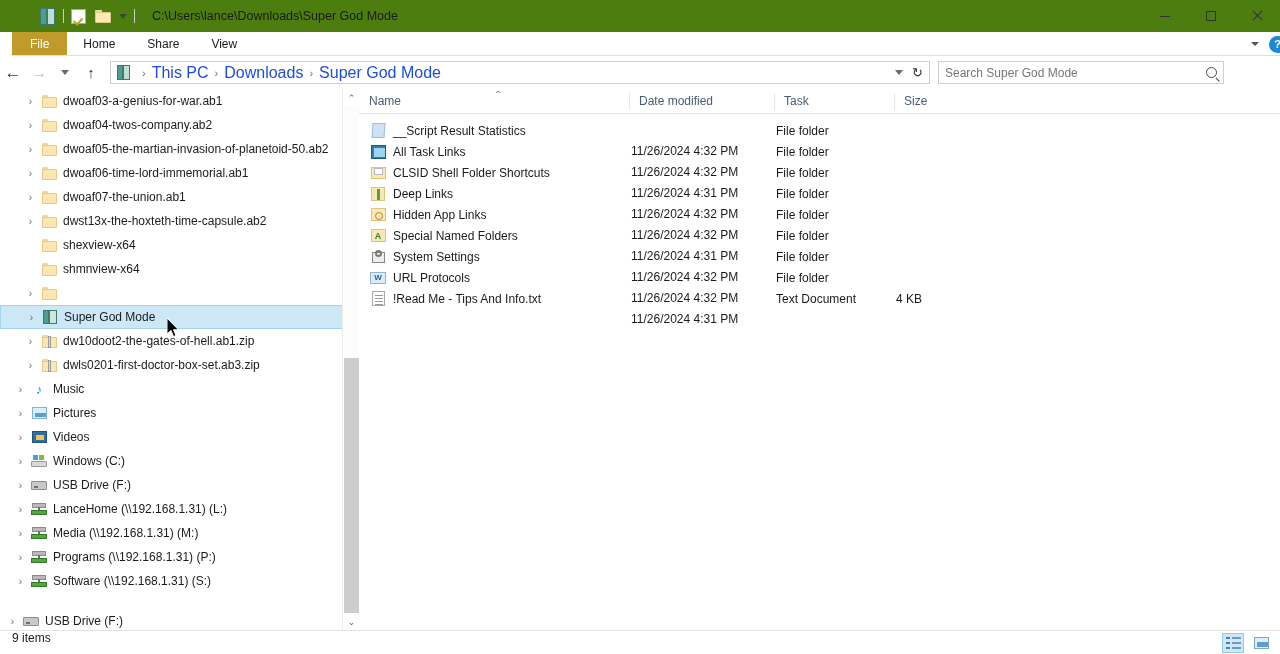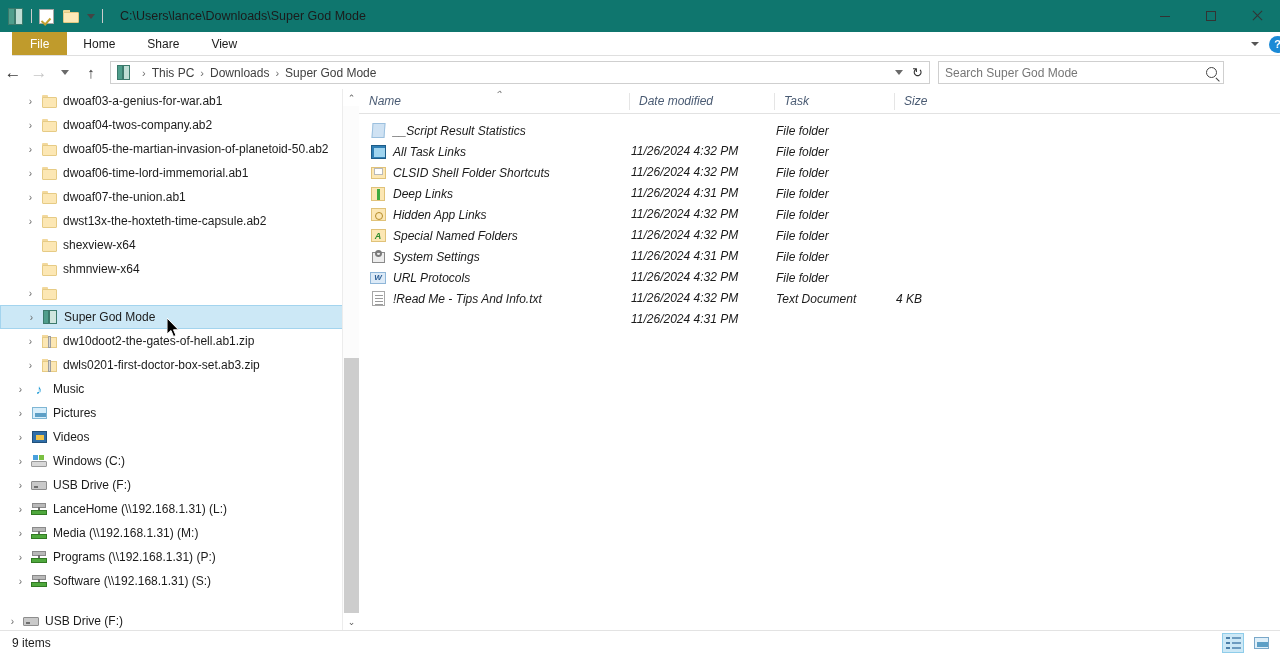--- a/index.html
+++ b/index.html
@@ -9,21 +9,21 @@
     font-size: 12px;
     color: #000;
     background: #fff;
     overflow: hidden;
   }
   #app { position: relative; width: 1280px; height: 654px; background:#fff; }
 
   
   .titlebar {
     position:absolute; top:0; left:0; width:1280px; height:32px;
-    background:#0f766e; display:flex; align-items:center;
+    background:#4d7c0f; display:flex; align-items:center;padding-left:32px;
   }
   .tb-icons { display:flex; align-items:center; padding-left:8px; gap:0px; }
   .tb-sep { width:1px; height:14px; background:#ccc; margin:0 7px; }
   .icon-box { display:inline-flex; align-items:center; justify-content:center; }
 
   .ico-sgm { width:16px; height:17px; position:relative; }
   .ico-sgm .b1 { position:absolute; left:0; top:0; width:7px; height:17px; background:#4f9e8c; border:1px solid #3b7a6c; }
   .ico-sgm .b2 { position:absolute; left:7px; top:0; width:8px; height:17px; background:#bfded5; border:1px solid #3b7a6c; }
 
   .ico-check { width:15px; height:15px; border:1px solid #a8a8a8; position:relative; background:#fff; }
@@ -63,21 +63,21 @@
   
   .addrbar { position:absolute; top:57px; left:0; width:1280px; height:31px; background:#fff; display:flex; align-items:center; }
   .navbtn { width:26px;height:26px;display:flex;align-items:center;justify-content:center;}
   .arrow-l, .arrow-r { font-size:17px; color:#3a3a3a; line-height:1; }
   .arrow-r.dim { color:#c6c6c6; }
   .caret-d { width:0;height:0;border-left:4px solid transparent;border-right:4px solid transparent;border-top:5px solid #6a6a6a; }
   .arrow-up { font-size:15px; color:#3a3a3a; line-height:1; }
 
   .crumbbox { margin-left:6px; height:23px; flex:1; max-width:820px; border:1px solid #cfcfcf; background:#fff;
     display:flex; align-items:center; padding:0 6px; }
-  .crumb { font-size:12px; color:#404040; white-space:nowrap; }
+  .crumb { font-size:16px; color:#1d4ed8; white-space:nowrap; }
   .crumb-sep { color:#6d6d6d; font-size:11px; margin:0 6px; }
   .crumb-ico { margin-right:5px; display:flex; align-items:center; }
   .crumb-drop { margin-left:auto; display:flex; align-items:center; gap:9px; padding-left:8px; }
   .refresh { font-size:13px; color:#333; }
 
   .searchbox { margin-left:8px; width:286px; height:23px; border:1px solid #cfcfcf; background:#fff;
      display:flex; align-items:center; padding:0 6px; }
   .searchbox .ph { font-size:12px; color:#767676; flex:1; }
   .mag { width:11px;height:11px;border:1.4px solid #444;border-radius:50%; position:relative; }
   .mag:after{content:"";position:absolute;right:-4px;bottom:-3px;width:5px;height:1.4px;background:#444;transform:rotate(45deg);}
@@ -119,21 +119,21 @@
   .i-sgm .p1{position:absolute;left:0;top:0;width:6px;height:14px;background:#4f9e8c;border:1px solid #3b7a6c;}
   .i-sgm .p2{position:absolute;left:6px;top:0;width:8px;height:14px;background:#cfe6de;border:1px solid #3b7a6c;}
 
   
   .nav-scroll { position:absolute; right:0; top:0; width:17px; height:541px; background:#fff; border-left:1px solid #ececec;}
   .ns-btn { width:17px;height:17px;display:flex;align-items:center;justify-content:center;color:#5a5a5a;font-size:9px;}
   .ns-track { position:absolute; top:17px; left:0; width:17px; height:507px; background:#fcfcfc;}
   .ns-thumb { position:absolute; left:1px; width:15px; background:#cdcdcd; }
 
   
-  .filepane { flex:1; position:relative; background:#fff;font-style:italic; }
+  .filepane { flex:1; position:relative; background:#fff; }
   .colhdr { position:relative; height:25px; border-bottom:1px solid #e2e2e2; display:flex; align-items:center; }
   .col { font-size:12px; color:#4a5b73; padding-left:10px; position:relative; height:25px; display:flex; align-items:center; }
   .col:not(:first-child):before { content:""; position:absolute; left:0; top:4px; height:17px; width:1px; background:#e5e5e5; }
   .sortcaret { position:absolute; left:135px; top:0px; font-size:10px; color:#7a7a7a; }
 
   .frow { height:21px; display:flex; align-items:center; }
   .frow .fcell { font-size:12px; color:#1b1b1b; display:flex; align-items:center; overflow:hidden; white-space:nowrap; }
   .fname { padding-left:10px; display:flex; align-items:center; }
   .fname .fico { width:18px; display:flex; align-items:center; justify-content:center; margin-right:6px; }
   .fdate { color:#1b1b1b; padding-left:2px;margin-top:40px; }
@@ -157,21 +157,21 @@
   .fi-sys .r{position:absolute;left:1px;top:2px;width:13px;height:11px;border:1px solid #8a8a8a;background:#ededed;}
   .fi-sys .g{position:absolute;left:4px;top:0px;width:7px;height:7px;border:2px solid #7a7a7a;border-radius:50%;}
   .fi-url { width:16px;height:12px;background:#dceaf7;border:1px solid #8fb6d8;
      display:flex;align-items:center;justify-content:center;font-size:8px;color:#2d5f96;font-weight:bold;}
   .fi-txt { width:13px;height:15px;background:#fff;border:1px solid #a8a8a8;position:relative;}
   .fi-txt:after{content:"";position:absolute;left:2px;top:3px;width:8px;height:1px;background:#9a9a9a;
      box-shadow:0 3px 0 #9a9a9a,0 6px 0 #9a9a9a,0 9px 0 #9a9a9a;}
 
   
   .statusbar { position:absolute; bottom:0; left:0; width:1280px; height:24px;
-     border-top:1px solid #e3e3e3; background:#fff; display:flex; align-items:center; }
+     border-top:1px solid #e3e3e3; background:#fff; display:flex; align-items:flex-start; }
   .status-text { font-size:12px; color:#1b1b1b; padding-left:12px; }
   .viewbtns { position:absolute; right:8px; top:0; height:24px; display:flex; align-items:center; gap:6px; }
   .vbtn { width:22px;height:20px;display:flex;align-items:center;justify-content:center;border:1px solid transparent;}
   .vbtn.active { background:#cce8f6; border:1px solid #8fcdea; }
   .vb-details { width:15px;height:12px;position:relative; }
   .vb-details .ln{position:absolute;left:0;width:4px;height:2px;background:#4b7fa8;}
   .vb-details .ln2{position:absolute;left:6px;width:9px;height:2px;background:#6d9cc0;}
   .vb-icons { width:15px;height:12px;background:#dfeff9;border:1px solid #7aa8c9;position:relative;}
   .vb-icons:after{content:"";position:absolute;left:2px;bottom:1px;width:11px;height:5px;background:#5d9fc6;}
 

